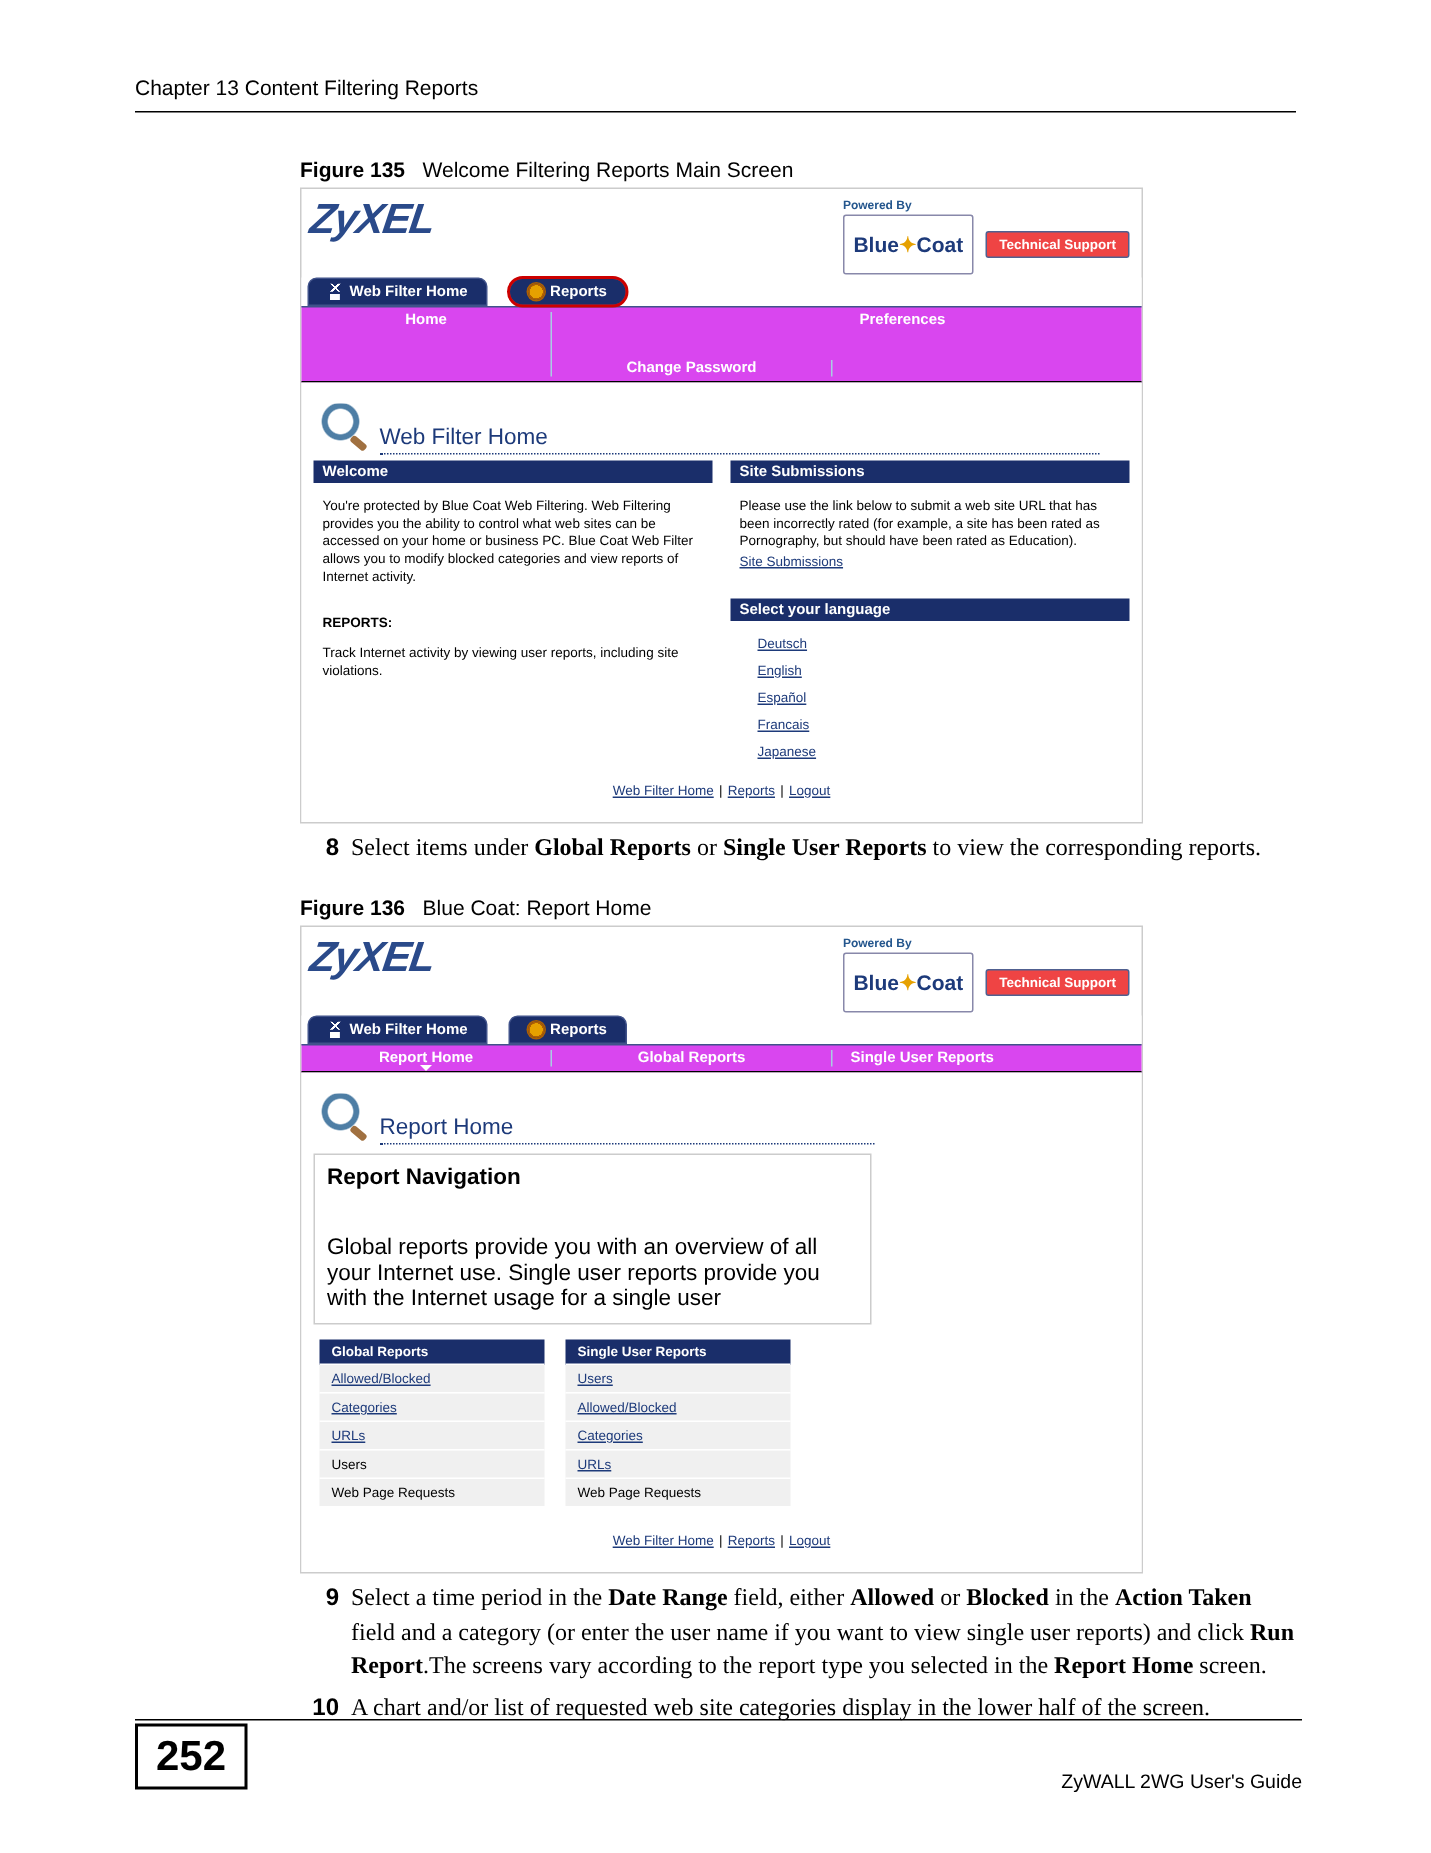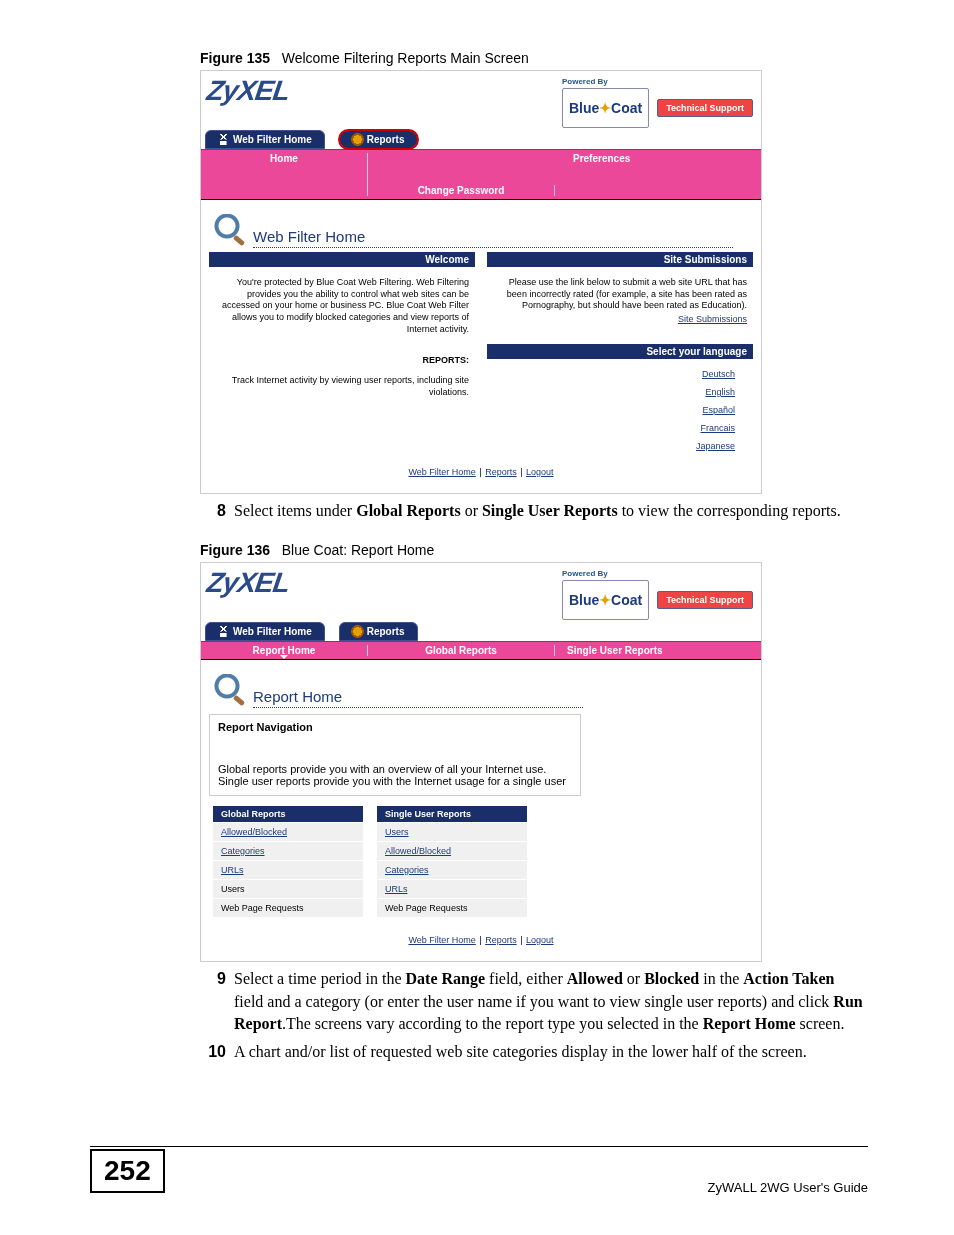--- a/index.html
+++ b/index.html
@@ -90,21 +90,21 @@
     background-position: center top, center top, center bottom;
     background-repeat: no-repeat;
     border-radius: 2px;
   }
   .icon-gear {
     width: 11px; height: 11px; border-radius: 50%;
     background: radial-gradient(circle, #e6a100 55%, #b06000 56%);
     box-shadow: 0 0 0 1px #b06000;
   }
   .sub-tabs {
-    background: #ec4899; color: #fff; display: flex;
+    background: #d946ef; color: #fff; display: flex;
     padding: 3px 0; font-size: 10px; font-weight: bold;
     border-top: 1px solid #40528a; border-bottom: 1px solid #000;
   }
   .sub-tab { padding: 0 28px; border-right: 1px solid #a9cce3; position: relative; }
   .sub-tab.active::after {
     content: ''; position: absolute; left: 50%; bottom: -7px; transform: translateX(-50%);
     border: 4px solid transparent; border-top-color: #fff;
   }
   .sub-tab:last-child { border-right: none; }
   .content-area { background: #fff; padding: 8px; }
@@ -116,32 +116,32 @@
   .magnifier-icon::after {
     content: ''; position: absolute; width: 12px; height: 5px;
     background: #a07040; right: 2px; bottom: 5px; transform: rotate(40deg);
     border-radius: 2px;
   }
   .page-title-text {
     font-family: Trebuchet MS, Tahoma, sans-serif;
     font-size: 15px; color: #1d3a7a; border-bottom: 1px dotted #1d3a7a;
     flex: 1; padding-bottom: 2px; margin-right: 20px;
   }
-  .two-col { display: flex; gap: 12px; text-align: right; }
+  .two-col { display: flex; gap: 12px; }
   .col { flex: 1; }
   .section-header {
     background: #1a2e6a; color: #fff; font-weight: bold;
     font-size: 10px; padding: 2px 6px;
   }
   .section-body { font-size: 9px; padding: 10px 6px 8px; color: #000; line-height: 1.3; }
   .section-body a, .link { text-decoration: underline; color: #1d3a7a; cursor: pointer; }
   .lang-list { display: flex; flex-direction: column; gap: 8px; padding: 10px 18px; }
   .footer-links { text-align: center; font-size: 9px; padding: 6px 0 8px; }
   .footer-links .link { margin: 0 1px; }
-  .rept-nav-box { border: 1px solid #ccc; margin: 6px 0; font-size: 11px; }
+  .rept-nav-box { border: 1px solid #ccc; margin: 6px 0; font-size: 15px; }
   .rept-nav-box .hdr { font-weight: bold; padding: 6px 8px 2px; }
   .rept-nav-box .txt { padding: 0 8px 8px; margin-top: 28px; }
   .rept-tables { display: flex; gap: 14px; margin-left: 4px; margin-top: 10px; }
   .rept-table { width: 150px; border-collapse: collapse; font-size: 9px; }
   .rept-table th { background: #1a2e6a; color: #fff; text-align: left; padding: 3px 8px; font-weight: bold; }
   .rept-table td { background:#f0f0f0; border-top: 1px solid #fff; padding: 4px 8px; }
   .instr-list { margin: 6px 0 0 116px; list-style: none; padding: 0; }
   .instr-list li { display: flex; gap: 8px; margin: 6px 0; line-height: 1.4; }
   .instr-list .num { font-family: Arial, sans-serif; font-weight: bold; min-width: 20px; text-align: right; }
   .instr-list .txt { flex: 1; font-family: Georgia, 'Times New Roman', serif; font-size: 16px; }
@@ -154,20 +154,21 @@
     border: 2px solid #000; font-family: Arial, sans-serif;
     font-size: 28px; font-weight: bold; padding: 4px 12px;
     transform: translateY(-2px);
   }
   .guide-name { font-family: Arial, sans-serif; font-size: 13px; }
 </style>
 </head>
 <body>
 
 <div class="page">
+  <div class="chapter-header">Chapter 13 Content Filtering Reports</div>
 
   <div class="fig-caption">
     <b>Figure 135</b>&nbsp;&nbsp;&nbsp;<span>Welcome Filtering Reports Main Screen</span>
   </div>
 
   <div class="screenshot">
     <div class="ss-header">
       <span class="zyxel-logo">ZyXEL</span>
       <div class="powered-area">
         <span class="powered-text">Powered By</span>

